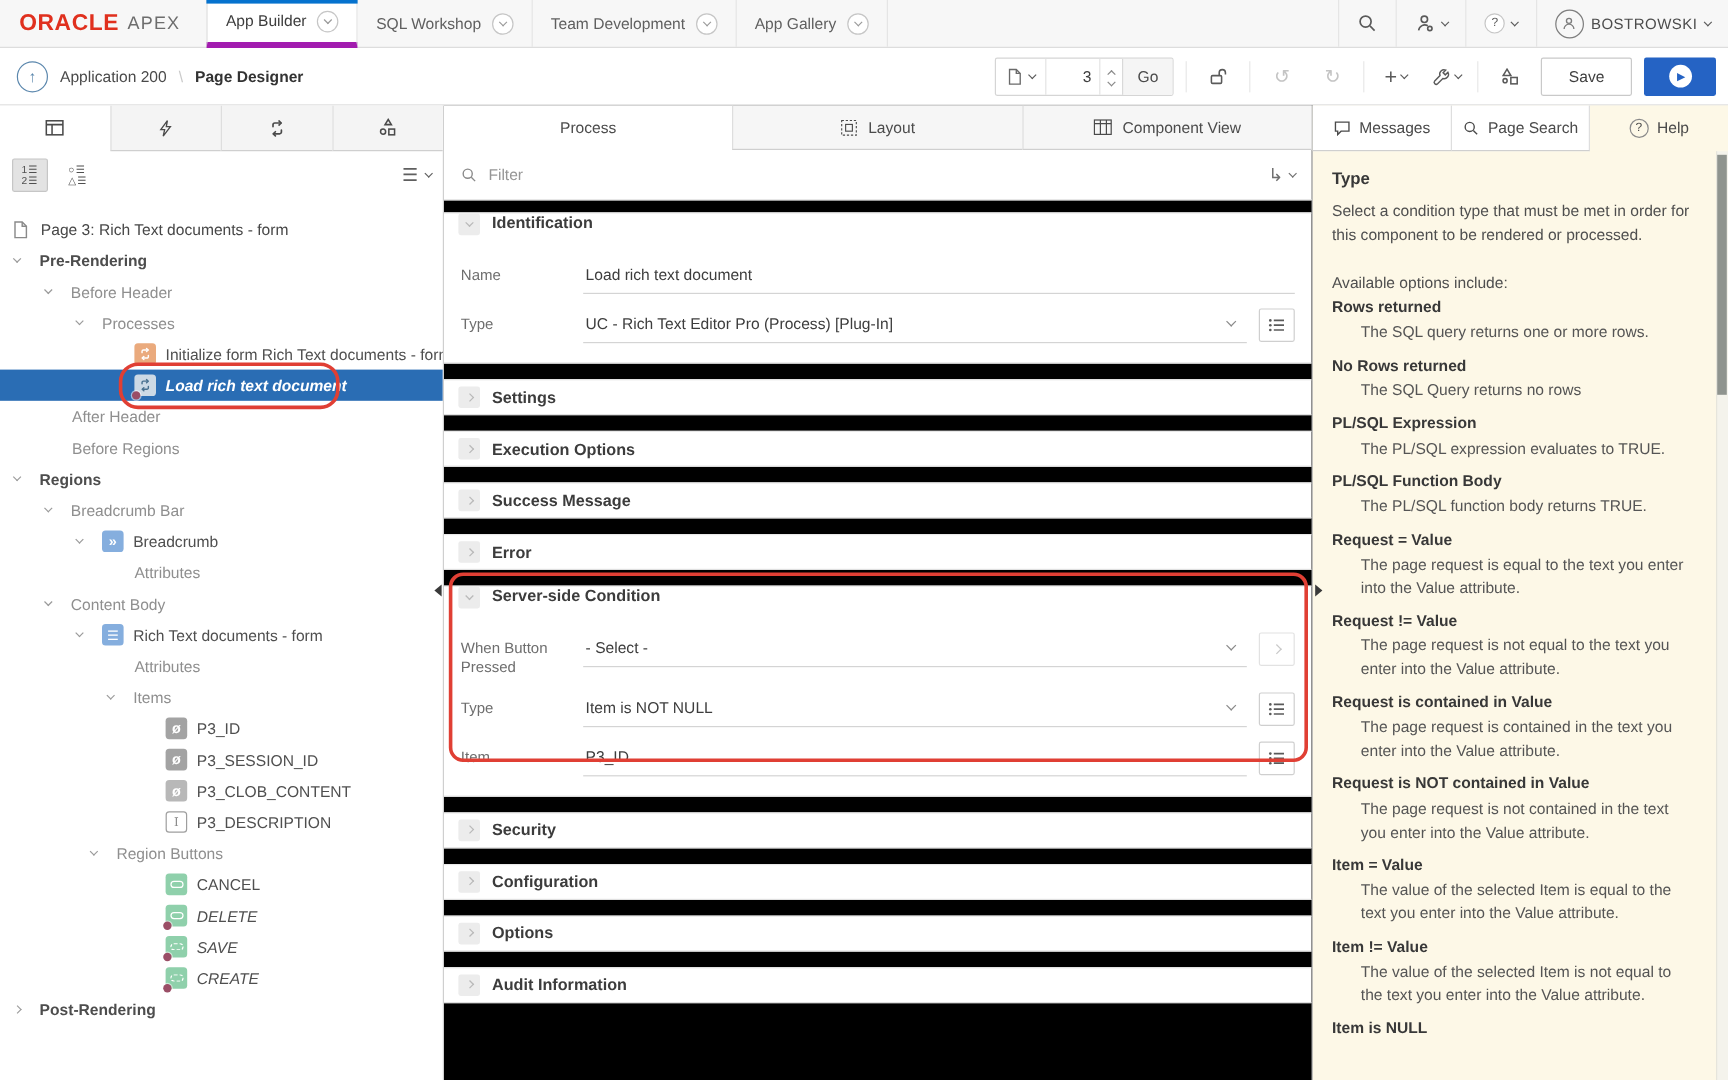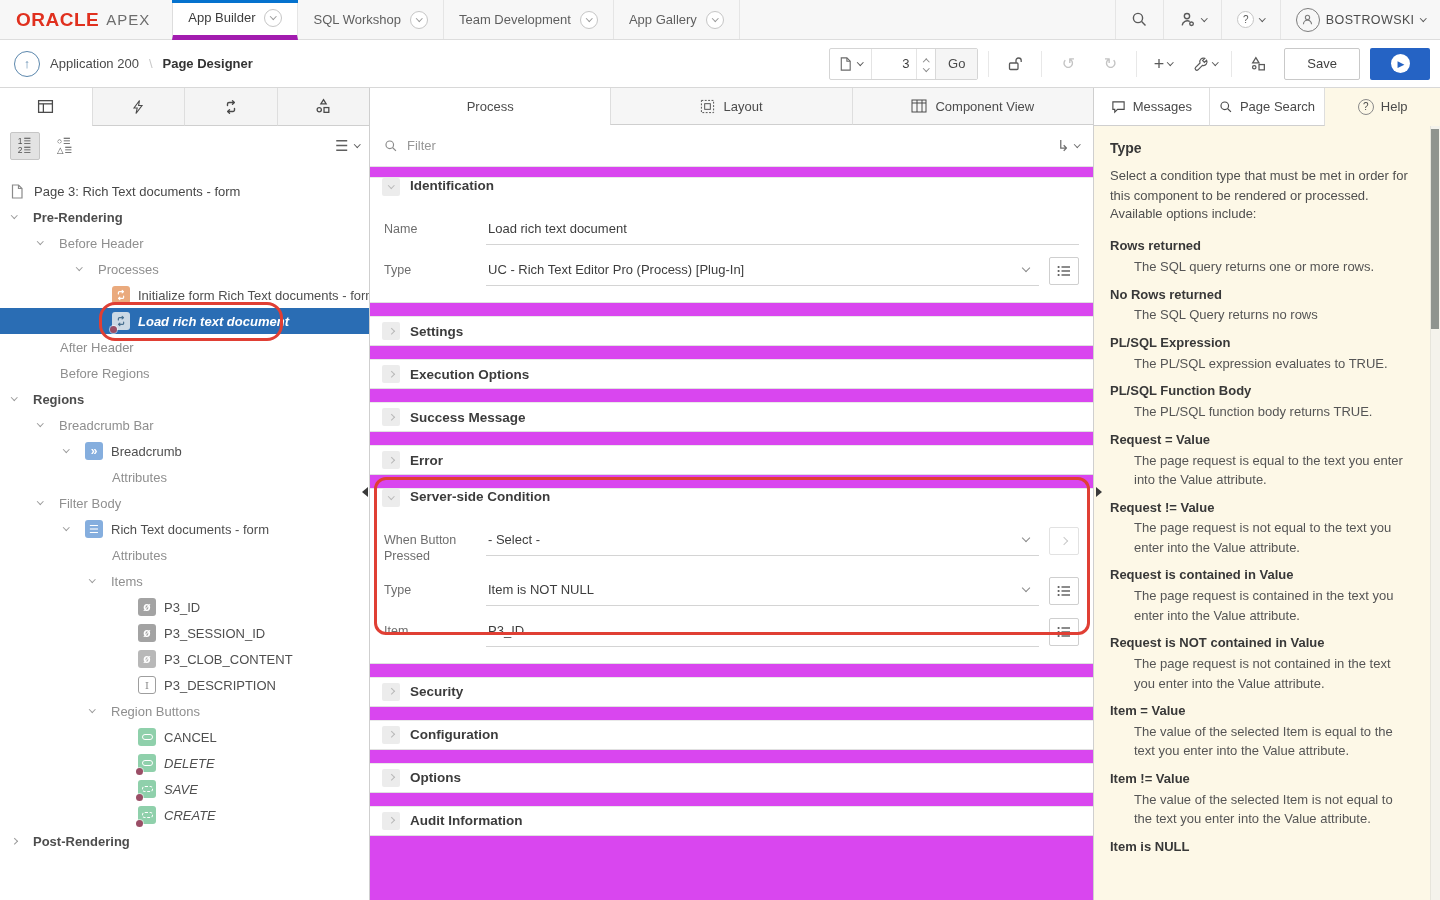--- a/index.html
+++ b/index.html
@@ -80,21 +80,21 @@
   .ic-crumb  { background:var(--icon-blue,#85aede); color:#fff; font-weight:700; font-size:12px; }
   .ic-region { background:var(--icon-blue,#85aede); color:#fff; font-size:11px; }
   .ic-hidden  { background:#a3a3a3; color:#fff; font-weight:700; font-size:12px; }
   .ic-hidden2 { background:#b8b8b8; color:#fff; font-weight:700; font-size:12px; }
   .ic-textitem { background:#fff; border:1px solid #9e9e9e; color:#8a8a8a; font-size:10px; font-family:"DejaVu Serif", serif; }
   .ic-btn-normal, .ic-btn-hot { background:var(--icon-green,#8fd0ab); }
   .oval { width:11px; height:6px; border:1.4px solid #fff; border-radius:3px; }
   .oval.hot { border-style:dashed; }
 
   
-  .center-panel { position:absolute; left:370px; top:88px; width:724px; height:812px; background:#d946ef; border-right:1px solid #cfcfcf; }
+  .center-panel { position:absolute; left:370px; top:88px; width:724px; height:812px; background:#000000; border-right:1px solid #cfcfcf; }
   .cp-tabs { display:flex; height:37px; background:#fff; }
   .cp-tab { flex:1; display:flex; align-items:center; justify-content:center; gap:8px; font-size:13px; color:#4c4c4c; background:#f6f6f6; border-bottom:1px solid #cfcfcf; border-left:1px solid #dedede; cursor:pointer; }
   .cp-tab.active { background:#fff; border-bottom-color:transparent; border-left:none; }
   .filter-row { height:42px; background:#fff; border-bottom:1px solid #e2e2e2; display:flex; align-items:center; padding:0 14px; gap:9px; }
   #filter-input { border:none; outline:none; flex:1; font-size:13px; color:#444; font-family:inherit; background:transparent; }
   #filter-input::placeholder { color:#969696; }
   .filter-actions { display:flex; align-items:center; gap:5px; color:#6f6f6f; font-size:15px; cursor:pointer; }
   .center-body { position:absolute; top:79px; bottom:0; left:0; right:0; overflow:hidden; padding-top:10px; }
   .cbar { height:30px; background:#fff; border-top:1px solid #e9e9e9; border-bottom:1px solid #e0e0e0; margin-bottom:13px; display:flex; align-items:center; padding-left:12px; gap:10px; cursor:pointer; }
   .cblock { background:#fff; border-top:1px solid #e9e9e9; border-bottom:1px solid #e0e0e0; margin-bottom:13px; padding-bottom:6px; }
@@ -110,22 +110,22 @@
   .fbtn.disabled { border-color:#e2e2e2; color:#c9c9c9; }
 
   
   .right-panel { position:absolute; left:1094px; top:88px; width:346px; height:812px; background:var(--help-cream,#fdf8e7); }
   .rp-tabs { display:flex; height:38px; }
   .rp-tab { flex:1; display:flex; align-items:center; justify-content:center; gap:7px; font-size:13px; color:#4a4a4a; background:#fff; border-bottom:1px solid #cfcfcf; border-right:1px solid #dedede; cursor:pointer; }
   .rp-tab:last-child { border-right:none; }
   .rp-tab.active { background:var(--help-cream,#fdf8e7); border-bottom-color:transparent; }
   .help-body { padding:14px 28px 0 16px; }
   .help-title { font-size:14px; font-weight:700; color:#383838; margin-bottom:10px; }
-  .help-intro { font-size:13px; color:#4f4f4f; line-height:1.55; margin-bottom:0; }
-  .help-options { font-size:13px; color:#4f4f4f; margin-bottom:16px; }
+  .help-intro { font-size:13px; color:#4f4f4f; line-height:1.55; margin-bottom:22px; }
+  .help-options { font-size:13px; color:#4f4f4f; margin-bottom:4px; }
   .hentry { margin-bottom:9px; }
   .hterm { font-size:13px; font-weight:700; color:#383838; line-height:1.45; }
   .hdesc { font-size:13px; color:#555; line-height:1.5; margin:1px 0 0 24px; }
   .scroll-track { position:absolute; right:0; top:38px; bottom:0; width:10px; background:#f4f3ec; border-left:1px solid #e6e5dc; }
   .scroll-thumb { position:absolute; right:1px; top:3px; width:8px; height:200px; background:#8f948f; cursor:pointer; }
 
   
   .red-box { position:absolute; border:3px solid var(--annotation-red,#e03f34); border-radius:12px; pointer-events:none; z-index:50; }
   #red-tree { left:99px; top:302px; width:184px; height:39px; border-radius:16px; }
   #red-cond { left:374px; top:477px; width:716px; height:158px; }
@@ -340,21 +340,21 @@
 
     <span class="tlabel group">Pre-Rendering</span>
   </div>
         <div class="trow" style="padding-left: 38px;">
     <span class="tchev">
             <i class="chev down sm"></i>
           </span>
 
     <span class="tlabel plain">Before Header</span>
   </div>
-        <div class="trow" style="padding-left: 64px; margin-left: 13px;">
+        <div class="trow" style="padding-left: 64px;">
     <span class="tchev">
             <i class="chev down sm"></i>
           </span>
 
     <span class="tlabel plain">Processes</span>
   </div>
         <div class="trow" style="padding-left: 112px;">
 
     <span class="ticon ic-proc-orange">
             <svg width="12" height="12" viewBox="0 0 16 16" fill="none" stroke="currentColor" stroke-width="1.6" stroke-linecap="round" stroke-linejoin="round">
@@ -410,21 +410,21 @@
   </div>
         <div class="trow" style="padding-left: 112px;">
 
     <span class="tlabel plain">Attributes</span>
   </div>
         <div class="trow" style="padding-left: 38px;">
     <span class="tchev">
             <i class="chev down sm"></i>
           </span>
 
-    <span class="tlabel plain">Filter Body</span>
+    <span class="tlabel plain">Content Body</span>
   </div>
         <div class="trow" style="padding-left: 64px;">
     <span class="tchev">
             <i class="chev down sm"></i>
           </span>
     <span class="ticon ic-region">☰</span>
     <span class="tlabel comp">Rich Text documents - form</span>
   </div>
         <div class="trow" style="padding-left: 112px;">
 
@@ -450,21 +450,21 @@
         <div class="trow" style="padding-left: 138px;">
 
     <span class="ticon ic-hidden2">ø</span>
     <span class="tlabel comp">P3_CLOB_CONTENT</span>
   </div>
         <div class="trow" style="padding-left: 138px;">
 
     <span class="ticon ic-textitem">I</span>
     <span class="tlabel comp">P3_DESCRIPTION</span>
   </div>
-        <div class="trow" style="padding-left: 90px;">
+        <div class="trow" style="padding-left: 48px; margin-left: 28px;">
     <span class="tchev">
             <i class="chev down sm"></i>
           </span>
 
     <span class="tlabel plain">Region Buttons</span>
   </div>
         <div class="trow" style="padding-left: 138px;">
 
     <span class="ticon ic-btn-normal">
             <span class="oval"></span>

